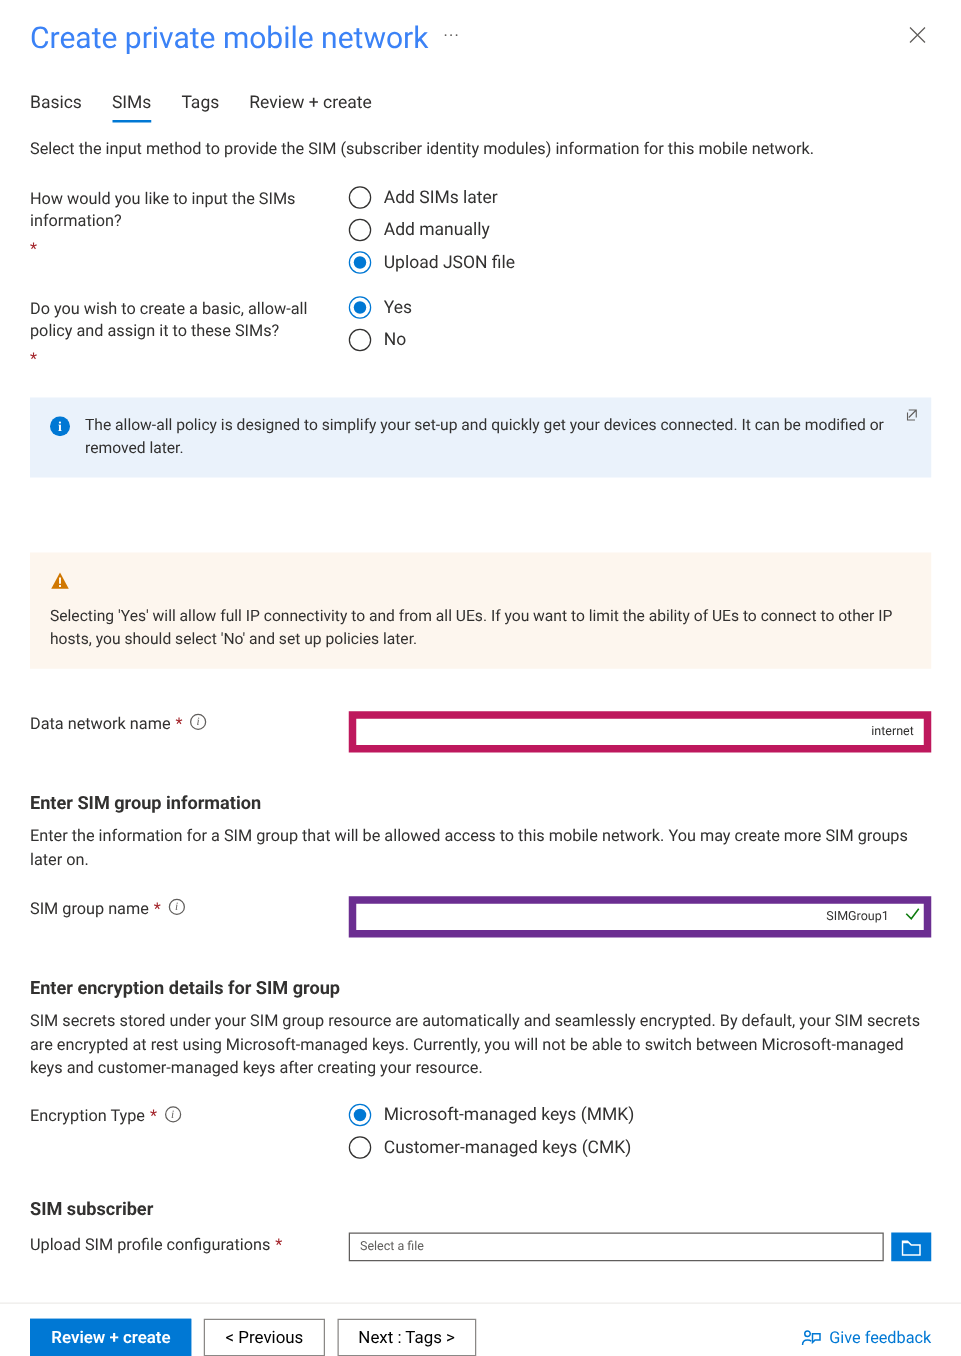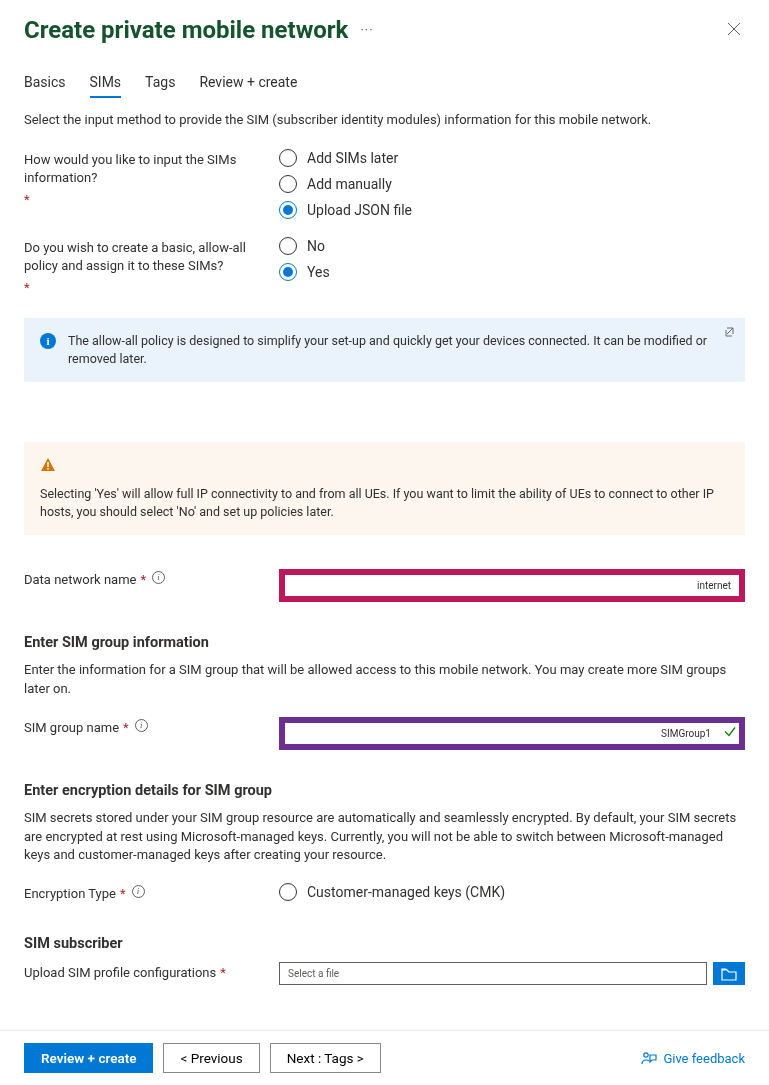--- a/index.html
+++ b/index.html
@@ -18,22 +18,22 @@
   }
   .header {
     display: flex;
     align-items: center;
     justify-content: space-between;
     margin-bottom: 30px;
   }
   .header-left { display: flex; align-items: center; gap: 12px; }
   .title {
     font-size: 24px;
-    font-weight: 700;
-    color: #14532d;
+    font-weight: 400;
+    color: #3b82f6;
   }
   .more-dots { color: #605e5c; font-size: 13px; letter-spacing: 1px; padding-bottom: 2px;}
   .close-btn {
     font-size: 16px; color: #605e5c; cursor: pointer;
     background: none; border: none; padding: 4px;
     line-height: 1;
   }
   .tabs {
     display: flex;
     gap: 24px;
@@ -228,29 +228,29 @@
       </div>
     </div>
   </div>
 
   <div class="form-row">
     <div class="form-label">
       <span>Do you wish to create a basic, allow-all policy and assign it to these SIMs?</span>
       <span class="req">*</span>
     </div>
     <div class="form-control radio-group">
-      <div class="radio-item">
-        <span class="radio-circle"></span>
-        <span>No</span>
-      </div>
       <div class="radio-item selected">
         <span class="radio-circle">
             <span class="radio-dot"></span>
           </span>
         <span>Yes</span>
+      </div>
+      <div class="radio-item">
+        <span class="radio-circle"></span>
+        <span>No</span>
       </div>
     </div>
   </div>
 
   <div class="info-box blue">
     <span class="icon">
       <svg width="16" height="16" viewBox="0 0 16 16">
           <circle cx="8" cy="8" r="8"></circle>
           <text x="8" y="12" text-anchor="middle" font-size="11" font-weight="bold" fill="#fff" font-family="Georgia">i</text>
         </svg>
@@ -313,20 +313,26 @@
   <div class="section-heading">Enter encryption details for SIM group</div>
   <div class="section-desc">SIM secrets stored under your SIM group resource are automatically and seamlessly encrypted. By default, your SIM secrets are encrypted at rest using Microsoft-managed keys. Currently, you will not be able to switch between Microsoft-managed keys and customer-managed keys after creating your resource.</div>
 
   <div class="form-row">
     <div class="form-label">
       <span>Encryption Type</span>
       <span class="req">*</span>
       <span class="info-icon">i</span>
     </div>
     <div class="form-control radio-group">
+      <div class="radio-item selected">
+        <span class="radio-circle">
+            <span class="radio-dot"></span>
+          </span>
+        <span>Microsoft-managed keys (MMK)</span>
+      </div>
       <div class="radio-item">
         <span class="radio-circle"></span>
         <span>Customer-managed keys (CMK)</span>
       </div>
     </div>
   </div>
 
   <div class="section-heading">SIM subscriber</div>
 
   <div class="form-row" style="margin-top:6px">

